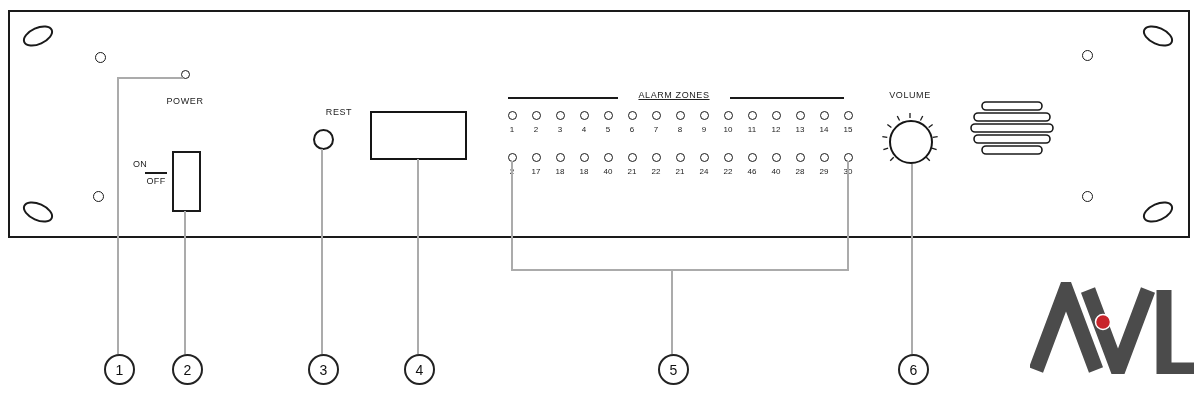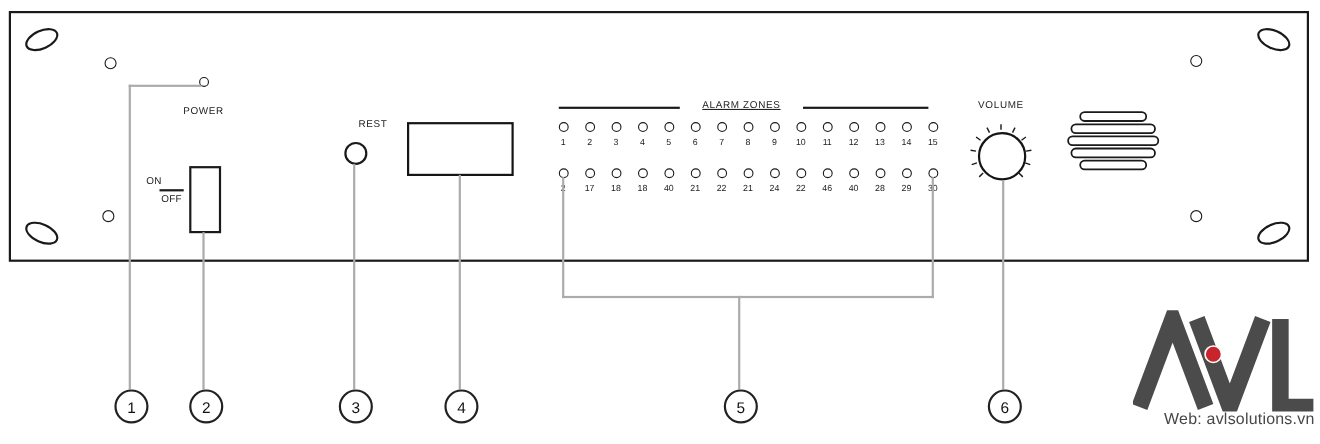--- a/index.html
+++ b/index.html
@@ -272,15 +272,14 @@
     </div>
 
   <svg class="abs logo-svg" width="165" height="92" viewBox="0 0 165 92">
     <g fill="none" stroke="#4b4b4b" stroke-width="15" stroke-linejoin="miter">
       <path d="M6 88 L36 8 L66 88"></path>
       <path d="M58 8 L88 88 L118 8"></path>
       <path d="M134 8 L134 88 L164 88"></path>
     </g>
     <circle cx="73" cy="40" r="7.5" fill="#c8242b" stroke="#ffffff" stroke-width="1.5"></circle>
   </svg>
-  <div class="abs website">Web: avlsolutions.vn</div>
 
 </div>
 
 </body></html>

